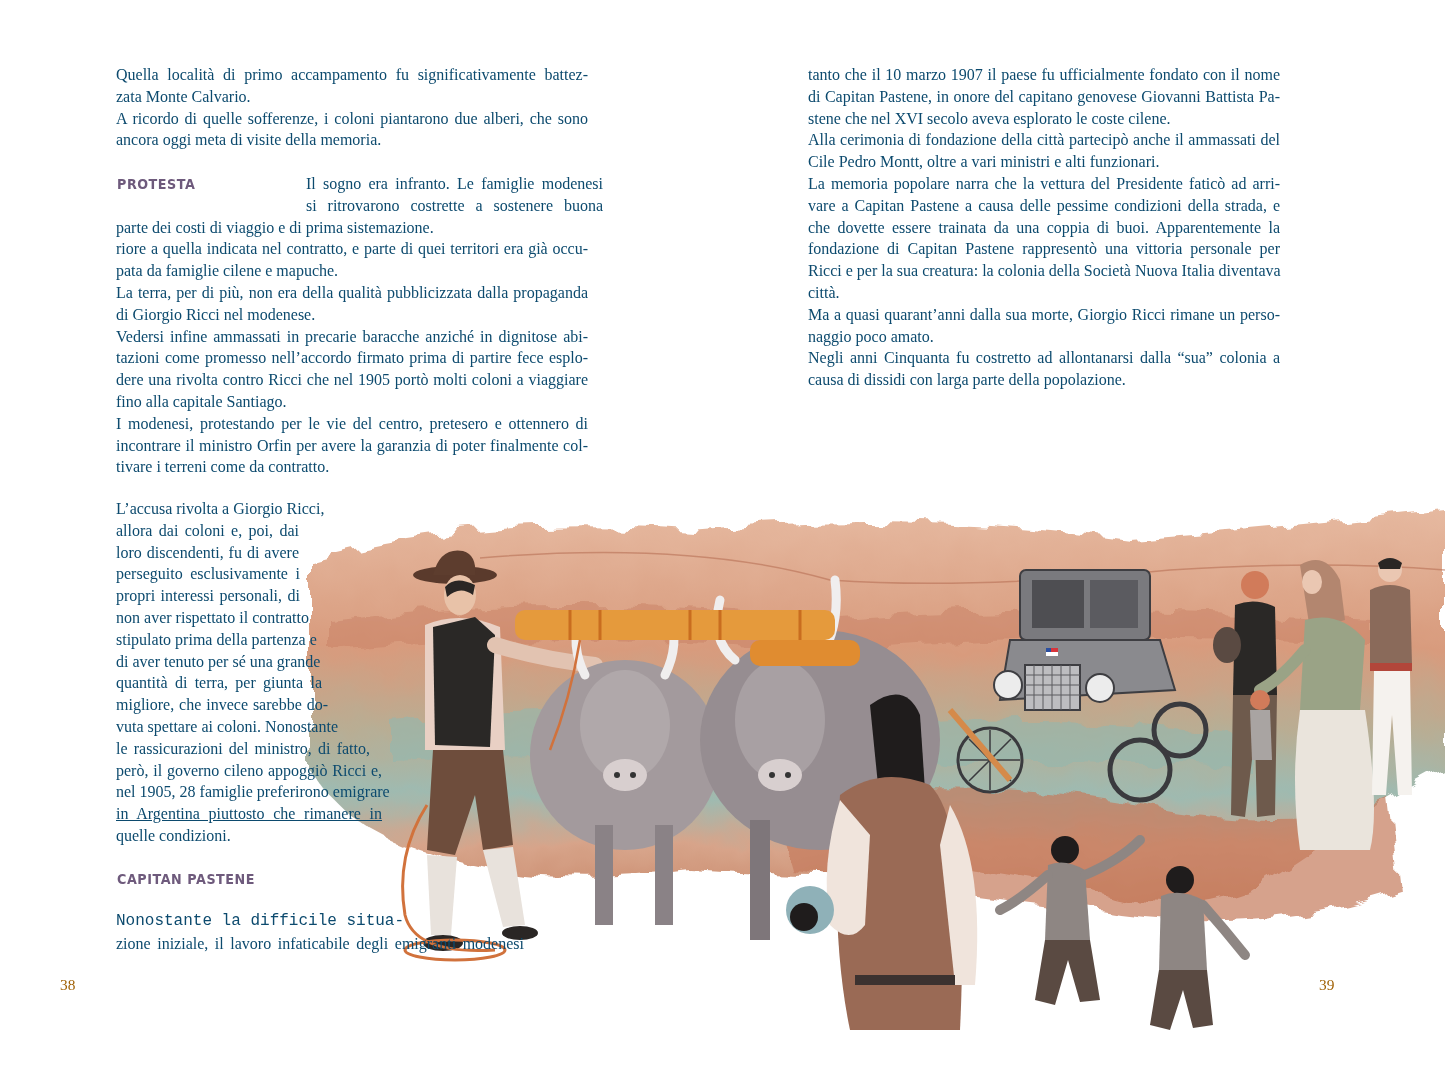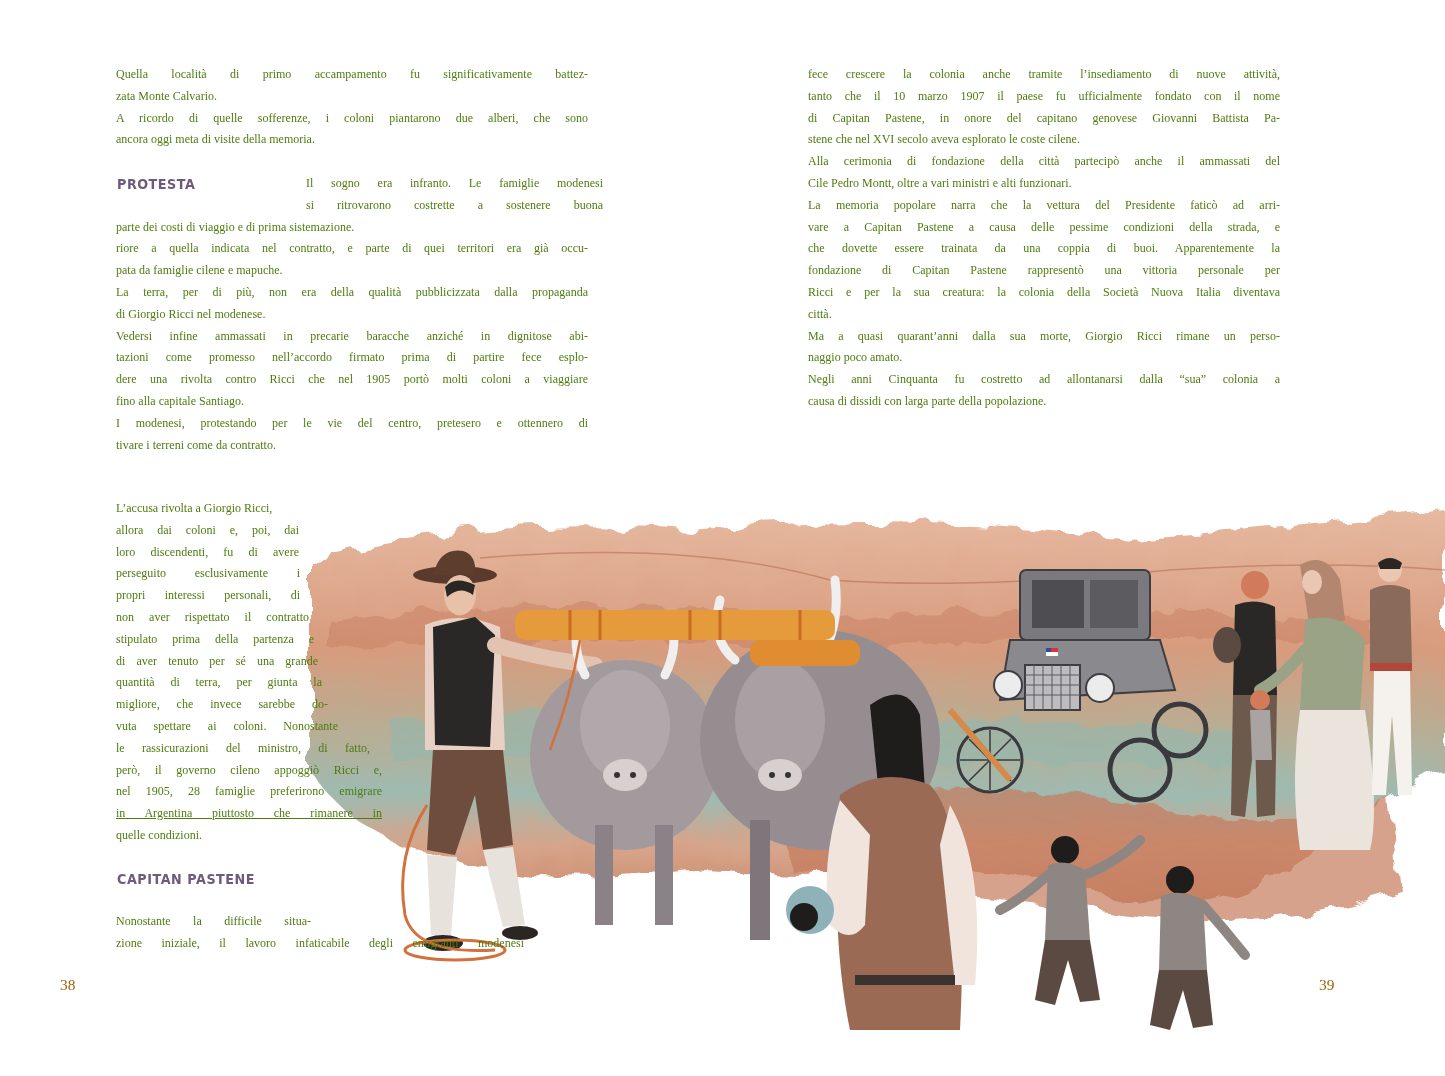--- a/index.html
+++ b/index.html
@@ -26,24 +26,24 @@
       top: 470px;
       width: 1175px;
       height: 560px;
       z-index: 0;
     }
     .illustration svg { width: 100%; height: 100%; display: block; }
 
     .text-block {
       position: absolute;
       z-index: 1;
-      font-size: 12px;
+      font-size: 16px;
       line-height: 21.8px;
       text-align: justify;
-      color: #4d7c0f;
+      color: #0c4a6e;
     }
     .line {
       display: block;
       text-align: justify;
       text-align-last: justify;
       white-space: nowrap;
       height: 21.8px;
     }
     .line.last {
       text-align-last: left;
@@ -260,20 +260,21 @@
     <span class="line last">parte dei costi di viaggio e di prima sistemazione.</span>
     <span class="line">riore a quella indicata nel contratto, e parte di quei territori era già occu-</span>
     <span class="line last">pata da famiglie cilene e mapuche.</span>
     <span class="line">La terra, per di più, non era della qualità pubblicizzata dalla propaganda</span>
     <span class="line last">di Giorgio Ricci nel modenese.</span>
     <span class="line">Vedersi infine ammassati in precarie baracche anziché in dignitose abi-</span>
     <span class="line">tazioni come promesso nell’accordo firmato prima di partire fece esplo-</span>
     <span class="line">dere una rivolta contro Ricci che nel 1905 portò molti coloni a viaggiare</span>
     <span class="line last">fino alla capitale Santiago.</span>
     <span class="line">I modenesi, protestando per le vie del centro, pretesero e ottennero di</span>
+    <span class="line">incontrare il ministro Orfin per avere la garanzia di poter finalmente col-</span>
     <span class="line last">tivare i terreni come da contratto.</span>
   </div>
 
   <div class="text-block" style="left:116px; top:498px;">
     <span class="line last" style="width:195px;">L’accusa rivolta a Giorgio Ricci,</span>
     <span class="line" style="width:183px;">allora dai coloni e, poi, dai</span>
     <span class="line" style="width:183px;">loro discendenti, fu di avere</span>
     <span class="line" style="width:184px;">perseguito esclusivamente i</span>
     <span class="line" style="width:184px;">propri interessi personali, di</span>
     <span class="line" style="width:193px;">non aver rispettato il contratto</span>
@@ -285,28 +286,27 @@
     <span class="line" style="width:254px;">le rassicurazioni del ministro, di fatto,</span>
     <span class="line" style="width:266px;">però, il governo cileno appoggiò Ricci e,</span>
     <span class="line" style="width:266px;">nel 1905, 28 famiglie preferirono emigrare</span>
     <span class="line" style="width:266px;text-decoration:underline;">in Argentina piuttosto che rimanere in</span>
     <span class="line last" style="width:266px;">quelle condizioni.</span>
   </div>
 
   <div class="heading" style="left:117px; top:871px;">CAPITAN PASTENE</div>
 
   <div class="text-block" style="left:116px; top:911px;">
-    <span class="line" style="width:195px;">Nonostante la difficile situa-</span>
+    <span class="line" style="width:195px;font-family:Liberation Mono, monospace;">Nonostante la difficile situa-</span>
     <span class="line" style="width:408px;">zione iniziale, il lavoro infaticabile degli emigranti modenesi</span>
   </div>
 
   <div class="page-number" style="left:60px; top:976px;">38</div>
 
   <div class="text-block" style="left:808px; top:64px; width:472px;">
-    <span class="line">fece crescere la colonia anche tramite l’insediamento di nuove attività,</span>
     <span class="line">tanto che il 10 marzo 1907 il paese fu ufficialmente fondato con il nome</span>
     <span class="line">di Capitan Pastene, in onore del capitano genovese Giovanni Battista Pa-</span>
     <span class="line last">stene che nel XVI secolo aveva esplorato le coste cilene.</span>
     <span class="line">Alla cerimonia di fondazione della città partecipò anche il ammassati del</span>
     <span class="line last">Cile Pedro Montt, oltre a vari ministri e alti funzionari.</span>
     <span class="line">La memoria popolare narra che la vettura del Presidente faticò ad arri-</span>
     <span class="line">vare a Capitan Pastene a causa delle pessime condizioni della strada, e</span>
     <span class="line">che dovette essere trainata da una coppia di buoi. Apparentemente la</span>
     <span class="line">fondazione di Capitan Pastene rappresentò una vittoria personale per</span>
     <span class="line">Ricci e per la sua creatura: la colonia della Società Nuova Italia diventava</span>

